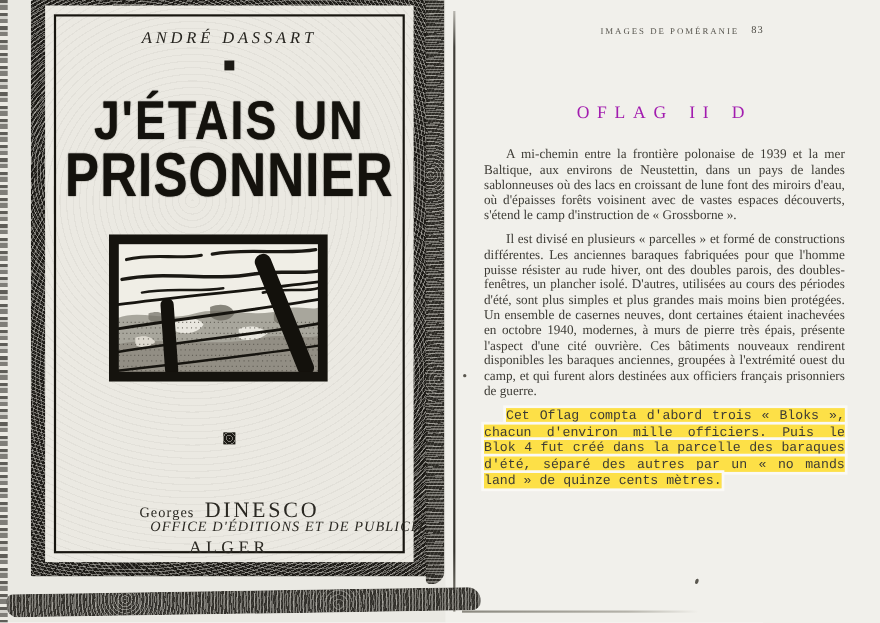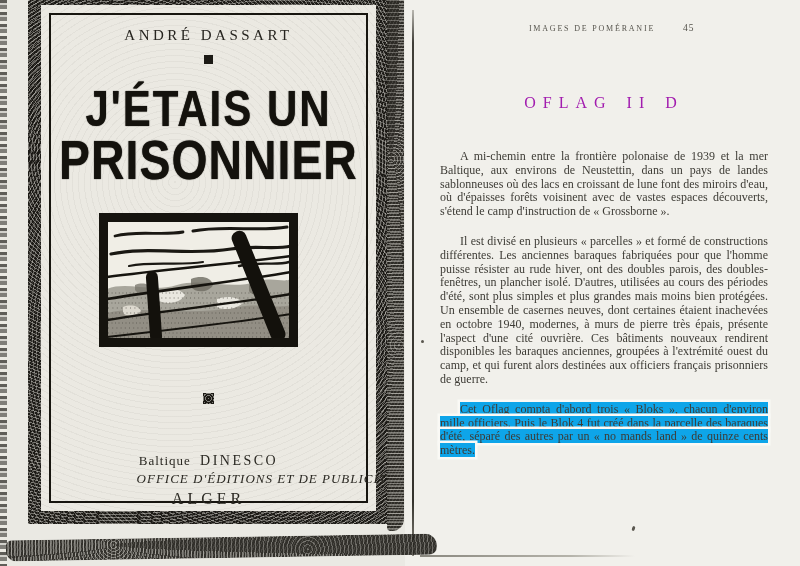--- a/index.html
+++ b/index.html
@@ -17,58 +17,58 @@
   }
   .edge-strip{position:absolute;left:0;top:0;width:7px;height:566px;opacity:.85;
     background:repeating-linear-gradient(to bottom,
       rgba(42,40,35,.85) 0 3px, rgba(42,40,35,.15) 3px 5px,
       rgba(42,40,35,.65) 5px 9px, rgba(236,234,227,.9) 9px 12px);}
   .cover{position:absolute;left:28px;top:0;width:361px;height:524px;background-color:#1b1915;border-radius:2px;}
   .cover-paper{position:absolute;left:13px;right:13px;top:5px;bottom:13px;background:#ebe9e2;
     background-image:repeating-radial-gradient(circle at 40% 35%, rgba(70,66,58,.05) 0 1px, transparent 1px 6px);}
   .inner-rule{position:absolute;inset:8px;border:2px solid #17150f;pointer-events:none;}
   .cover-author{position:absolute;top:22px;left:0;width:100%;text-align:center;
-    font-size:15px;letter-spacing:3.5px;color:#26241f;}
+    font-style:italic;font-size:15px;letter-spacing:3.5px;color:#26241f;}
   .orn{position:absolute;left:50%;background:#1c1a15;}
   .sq1{top:50px;width:9px;height:9px;margin-left:-5px;}
   .sq2{top:388px;width:11px;height:11px;margin-left:-6px;
     background-image:repeating-radial-gradient(circle, rgba(230,228,220,.5) 0 .7px, transparent .7px 2.5px);}
   .cover-title{position:absolute;left:0;width:100%;text-align:center;
     font-family:"Liberation Sans",sans-serif;font-weight:bold;color:#14120d;line-height:1;
     text-shadow:0 0 1px #14120d;}
   .title1{top:80px;font-size:42px;letter-spacing:2px;transform:scale(1,1.18);transform-origin:center top;}
   .title2{top:126px;font-size:45px;letter-spacing:1px;transform:scale(1.03,1.25);transform-origin:center top;}
   .illus{position:absolute;left:58px;top:208px;width:199px;height:134px;}
   .cover-credit{position:absolute;top:360px;left:0;width:100%;text-align:center;
     font-family:"Liberation Sans",sans-serif;font-size:10px;letter-spacing:2.5px;word-spacing:4px;color:#4e4c46;}
   .pub-name{position:absolute;top:448px;left:0;width:100%;text-align:center;font-size:13px;color:#2a2822;}
   .pub-first{letter-spacing:1px;}
-  .pub-last{font-size:14px;letter-spacing:2.5px;margin-left:6px;margin-top:14px;}
+  .pub-last{font-size:20px;letter-spacing:2.5px;margin-left:6px;margin-top:14px;}
   .pub-office{position:absolute;top:466px;left:0;width:100%;text-align:right;
     font-style:italic;font-size:13px;letter-spacing:1px;color:#2a2822;padding-left:20px;}
   .pub-city{position:absolute;top:485px;left:0;width:100%;text-align:center;
     font-size:16px;letter-spacing:4px;color:#2a2822;}
   .book-edge-right{position:absolute;left:387px;top:0;width:17px;height:531px;border-radius:0 0 12px 4px;opacity:.95;}
   .book-edge-bottom{position:absolute;left:6px;top:537px;width:431px;height:21px;
     transform:rotate(-0.9deg);border-radius:6px 12px 8px 10px;opacity:.92;}
 
   
   .right-page{position:absolute;left:405px;top:0;width:395px;height:566px;background:#f1f0eb;z-index:1;}
   .gutter-line{position:absolute;left:7px;top:10px;width:2px;height:546px;
     background:linear-gradient(#b9b7b0, #403e38 6%, #35332d 90%, #8a887f);}
-  .running-header{position:absolute;top:24px;left:107px;width:160px;text-align:center;
+  .running-header{position:absolute;top:24px;left:107px;width:160px;text-align:right;
     font-size:8px;letter-spacing:1.8px;color:#56544d;}
   .page-number{position:absolute;top:23px;left:278px;font-size:9.5px;letter-spacing:1px;color:#504e47;}
   .section-title{position:absolute;top:94px;left:35px;width:328px;text-align:center;
     font-size:16px;letter-spacing:7px;word-spacing:3px;color:#a21caf;}
   .page-body{position:absolute;top:134px;left:35px;width:328px;}
-  .page-body p{margin:16px 0 8px;text-indent:20px;text-align:justify;
+  .page-body p{margin:0 0 8px;text-indent:20px;text-align:justify;
     font-size:12px;line-height:13.8px;color:#3d3b35;}
-  .hl-span{background:#0ea5e9;box-shadow:0 0 0 2.5px #faf9f5;
-    box-decoration-break:clone;-webkit-box-decoration-break:clone;}
+  .hl-span{background:#fde047;box-shadow:0 0 0 2.5px #faf9f5;
+    box-decoration-break:clone;font-family:Liberation Mono, monospace;-webkit-box-decoration-break:clone;}
   .bottom-line{position:absolute;left:15px;top:555px;width:215px;height:1.5px;
     background:linear-gradient(to right,#8a887f,#b5b3aa 70%,rgba(181,179,170,0));}
   .speck{position:absolute;background:#5a574f;border-radius:50%;}
   .speck-a{left:227px;top:526px;width:3px;height:5px;transform:rotate(20deg);}
   .speck-b{left:16px;top:340px;width:3px;height:3px;}
 </style>
 </head>
 <body>
 
 <div class="stage">
@@ -135,37 +135,37 @@
             <rect x="152" y="14" width="15" height="118" rx="7" transform="rotate(-22 160 73)"></rect>
           </g>
 
           <rect x="4.5" y="4.5" width="190" height="125" fill="none" stroke="#15130e" stroke-width="9"></rect>
         </svg>
 
 
         <div class="orn sq2"></div>
 
         <div class="pub-name">
-          <span class="pub-first">Baltique</span>
+          <span class="pub-first">Georges</span>
           <span class="pub-last">DINESCO</span>
         </div>
         <div class="pub-office">OFFICE D'ÉDITIONS ET DE PUBLICITÉ</div>
         <div class="pub-city">ALGER</div>
       </div>
     </div>
 
     <div class="book-edge-right grain-dark"></div>
     <div class="book-edge-bottom grain-dark"></div>
   </div>
 
   <div class="right-page">
     <div class="gutter-line"></div>
 
     <div class="running-header">IMAGES DE POMÉRANIE</div>
-    <div class="page-number">45</div>
+    <div class="page-number">83</div>
 
     <div class="section-title">OFLAG II D</div>
 
     <div class="page-body">
         <p>A mi-chemin entre la frontière polonaise de 1939 et la mer Baltique, aux environs de Neustettin, dans un pays de landes sablonneuses où des lacs en croissant de lune font des miroirs d'eau, où d'épaisses forêts voisinent avec de vastes espaces découverts, s'étend le camp d'instruction de « Grossborne ».</p>
         <p>Il est divisé en plusieurs « parcelles » et formé de constructions différentes. Les anciennes baraques fabriquées pour que l'homme puisse résister au rude hiver, ont des doubles parois, des doubles-fenêtres, un plancher isolé. D'autres, utilisées au cours des périodes d'été, sont plus simples et plus grandes mais moins bien protégées. Un ensemble de casernes neuves, dont certaines étaient inachevées en octobre 1940, modernes, à murs de pierre très épais, présente l'aspect d'une cité ouvrière. Ces bâtiments nouveaux rendirent disponibles les baraques anciennes, groupées à l'extrémité ouest du camp, et qui furent alors destinées aux officiers français prisonniers de guerre.</p>
         <p><span class="hl-span">Cet Oflag compta d'abord trois « Bloks », chacun d'environ mille officiers. Puis le Blok 4 fut créé dans la parcelle des baraques d'été, séparé des autres par un « no mands land » de quinze cents mètres.</span></p>
       </div>
 
     <div class="bottom-line"></div>

